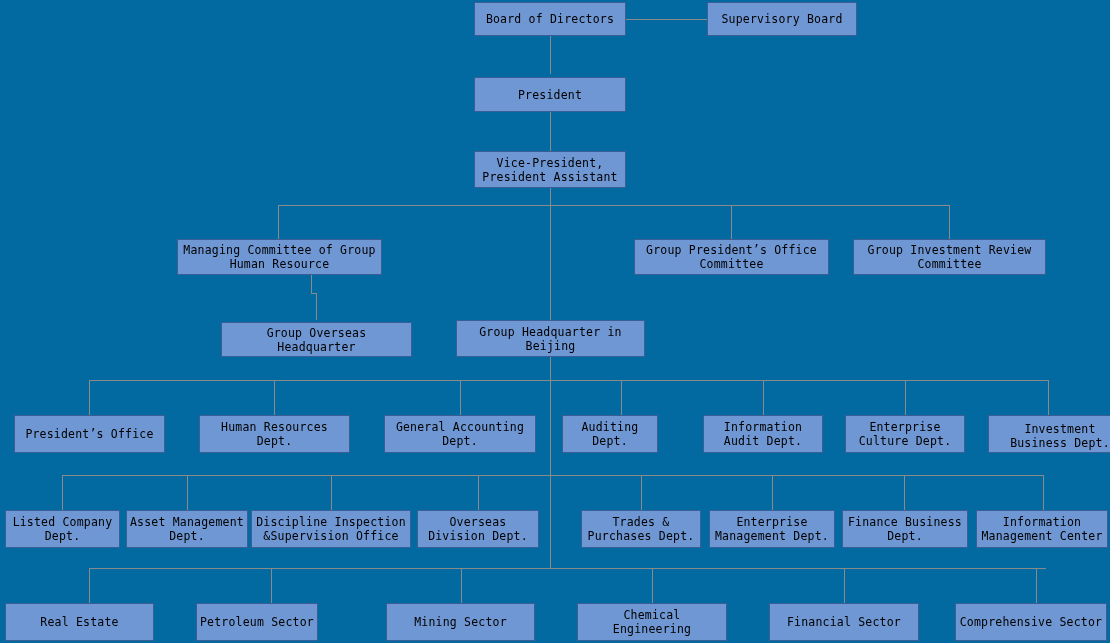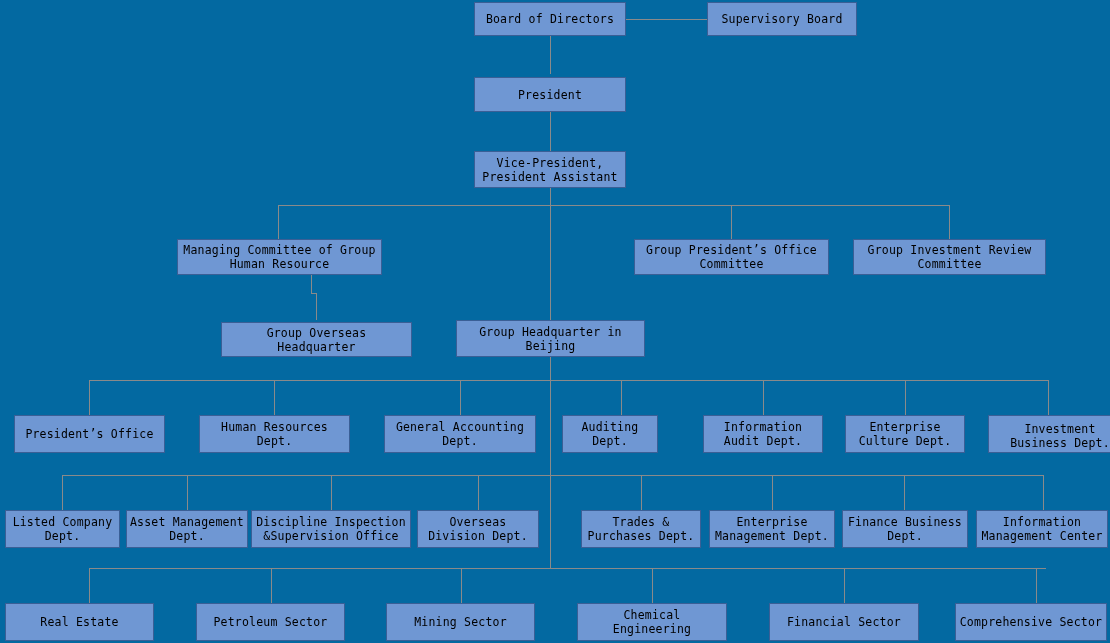--- a/index.html
+++ b/index.html
@@ -186,21 +186,21 @@
 Dept.</span>
   </div>
   <div class="node" style="left:976px; top:510px; width:132px; height:38px;">
     <span>Information
 Management Center</span>
   </div>
 
   <div class="node" style="left:5px; top:603px; width:149px; height:38px;">
     <span>Real Estate</span>
   </div>
-  <div class="node" style="left:196px; top:603px; width:149px; height:38px;justify-content:center;">
+  <div class="node" style="left:196px; top:603px; width:122px; height:38px;justify-content:center;">
     <span>Petroleum Sector</span>
   </div>
   <div class="node" style="left:386px; top:603px; width:149px; height:38px;">
     <span>Mining Sector</span>
   </div>
   <div class="node" style="left:577px; top:603px; width:150px; height:38px;">
     <span>Chemical Engineering</span>
   </div>
   <div class="node" style="left:769px; top:603px; width:150px; height:38px;">
     <span>Financial Sector</span>

